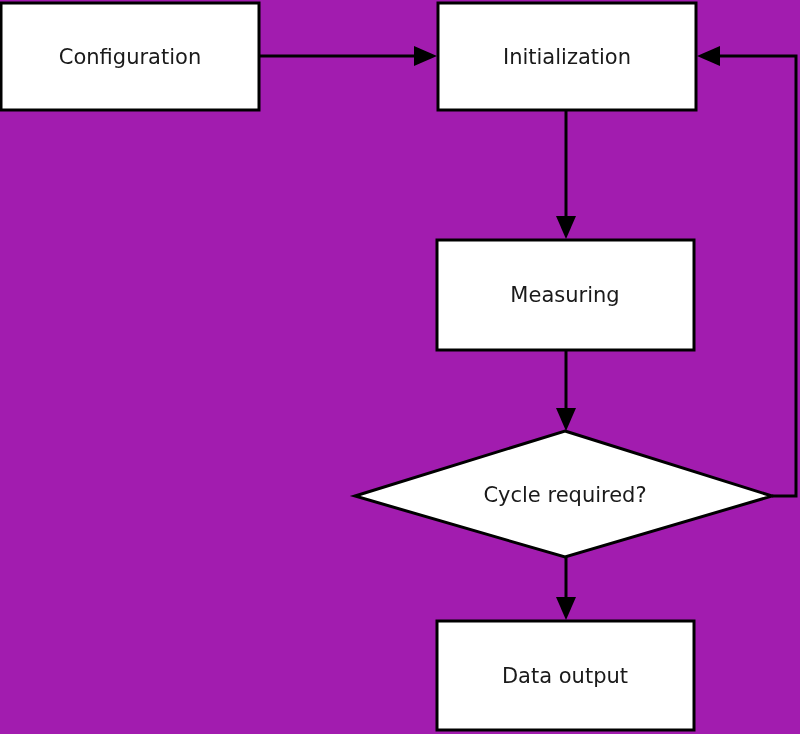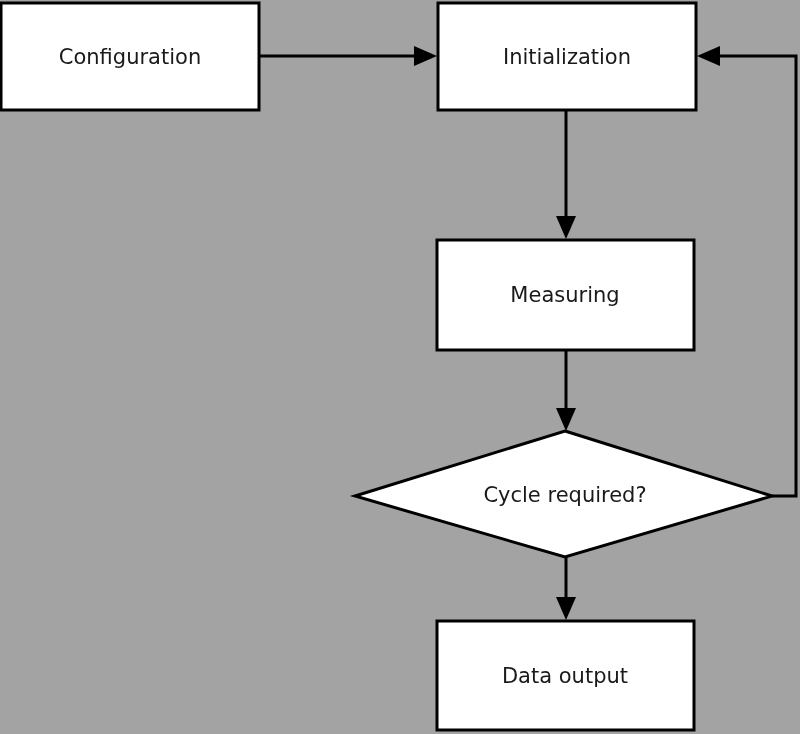--- a/index.html
+++ b/index.html
@@ -7,21 +7,21 @@
     padding: 0;
     background: #ffffff;
   }
   body {
     font-family: "DejaVu Sans", sans-serif;
   }
   #diagram-root {
     position: relative;
     width: 800px;
     height: 734px;
-    background: #a3a3a3;
+    background: #a21caf;
     overflow: hidden;
   }
   #flow-svg {
     position: absolute;
     top: 0;
     left: 0;
     width: 800px;
     height: 734px;
     display: block;
   }

